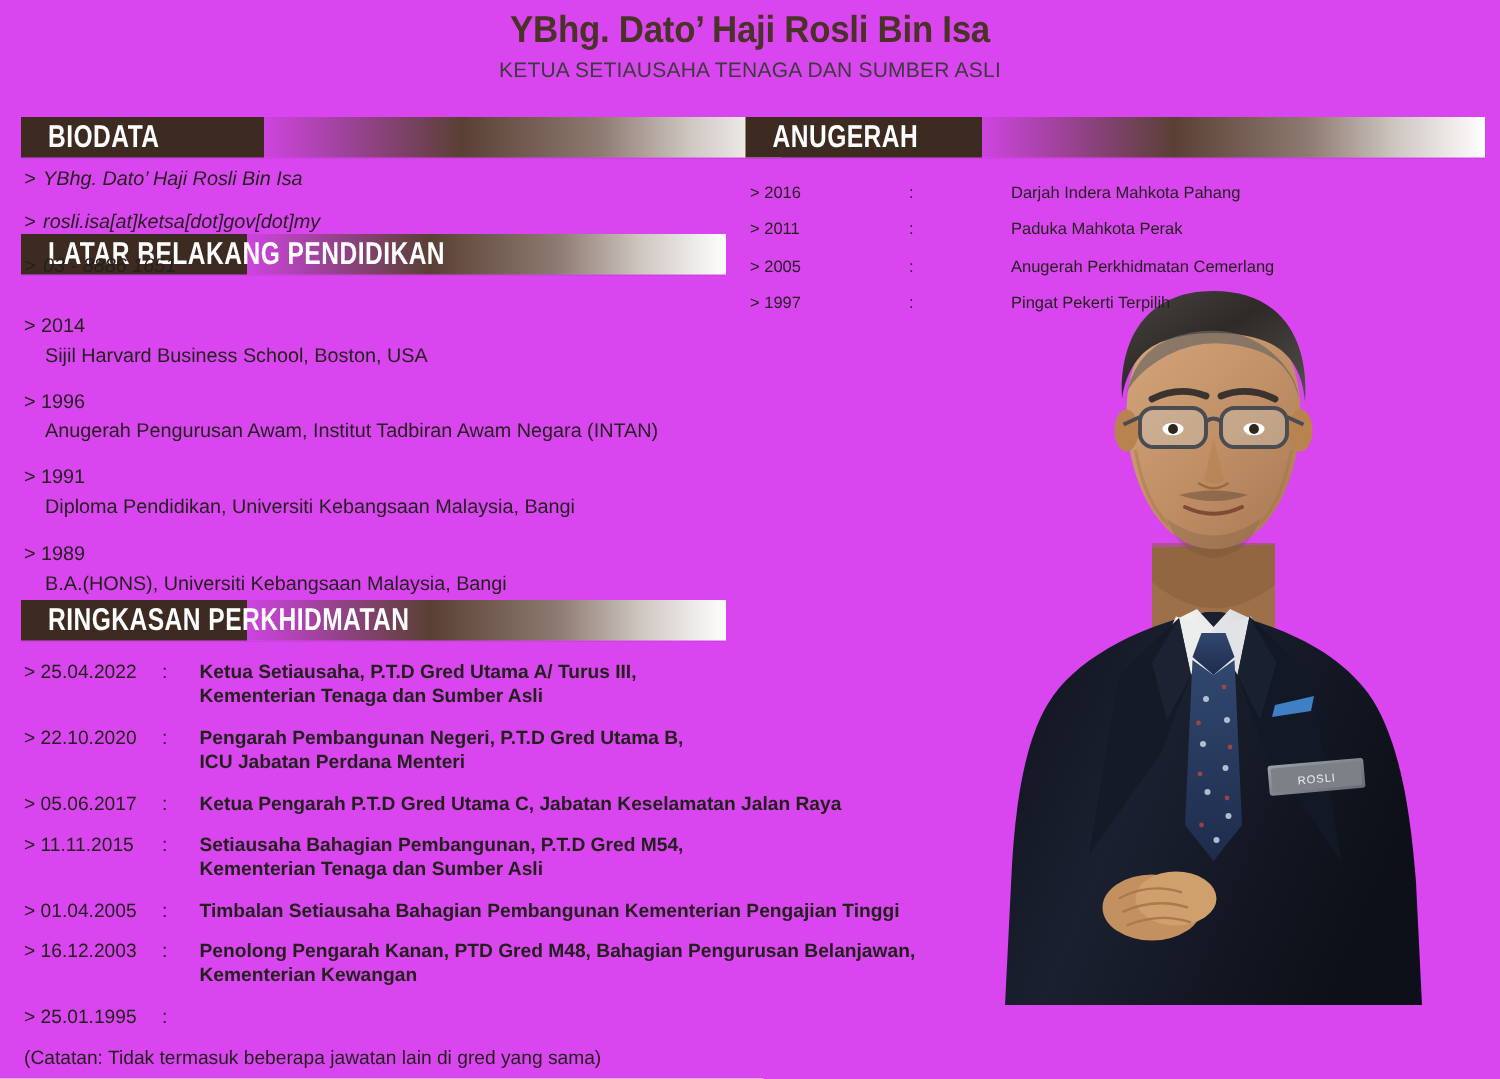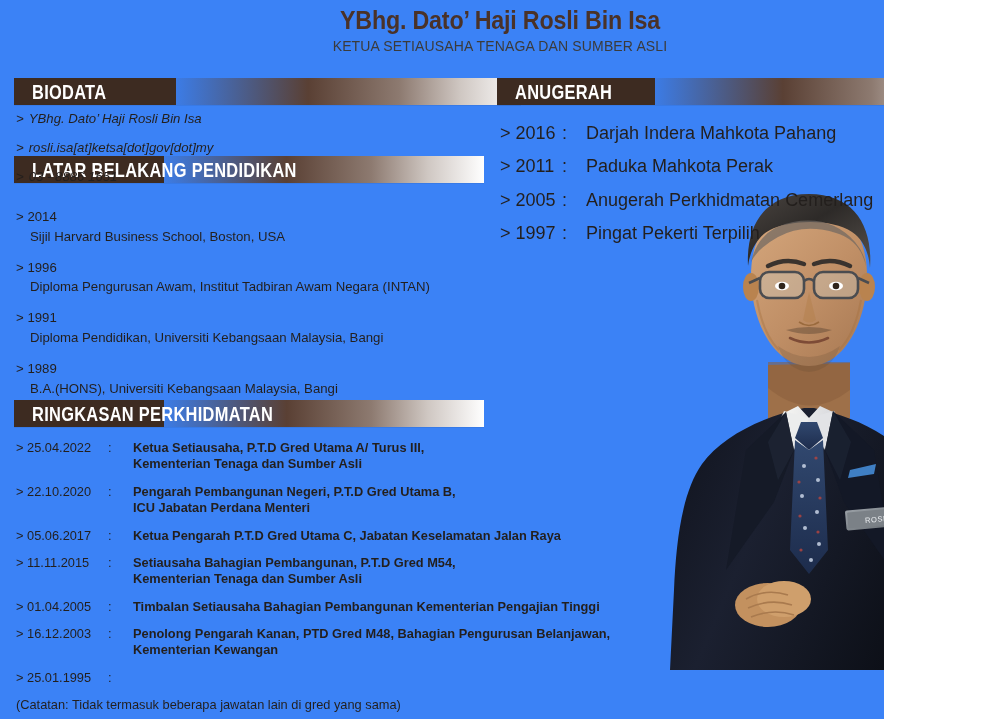--- a/index.html
+++ b/index.html
@@ -6,23 +6,23 @@
   html, body {
     margin: 0;
     padding: 0;
     background: #ffffff;
   }
   body {
     font-family: "Liberation Sans", sans-serif;
   }
   #page {
     position: relative;
-    width: 884px;
+    width: 1000px;
     height: 719px;
-    background: #3b82f6;
+    background: #d946ef;
     overflow: hidden;
   }
 
   
   #header {
     position: absolute;
     left: 0;
     top: 6px;
     width: 1000px;
     text-align: center;
@@ -106,25 +106,26 @@
     line-height: 1.35;
     margin-left: 14px;
     margin-top: 2px;
     white-space: nowrap;
   }
 
   
   .award-row {
     display: flex;
     align-items: flex-end;
-    font-size: 18px;
+    font-size: 11px;
     color: #231f1d;
     line-height: 1.3;
     margin-bottom: 10px;
     white-space: nowrap;
+    gap: 44px;
   }
   .award-year { width: 62px; flex: 0 0 62px; }
   .award-colon { width: 24px; flex: 0 0 24px; }
   .award-text { flex: 1 1 auto; }
 
   
   .svc-row {
     display: flex;
     align-items: flex-start;
     font-size: 12.8px;
@@ -334,21 +335,21 @@
         <span>2014</span>
       </div>
       <div class="edu-desc">Sijil Harvard Business School, Boston, USA</div>
     </div>
 
     <div class="edu-item">
       <div class="edu-year">
         <span>&gt;</span>
         <span>1996</span>
       </div>
-      <div class="edu-desc">Diploma Pengurusan Awam, Institut Tadbiran Awam Negara (INTAN)</div>
+      <div class="edu-desc">Anugerah Pengurusan Awam, Institut Tadbiran Awam Negara (INTAN)</div>
     </div>
 
     <div class="edu-item">
       <div class="edu-year">
         <span>&gt;</span>
         <span>1991</span>
       </div>
       <div class="edu-desc">Diploma Pendidikan, Universiti Kebangsaan Malaysia, Bangi</div>
     </div>
 

